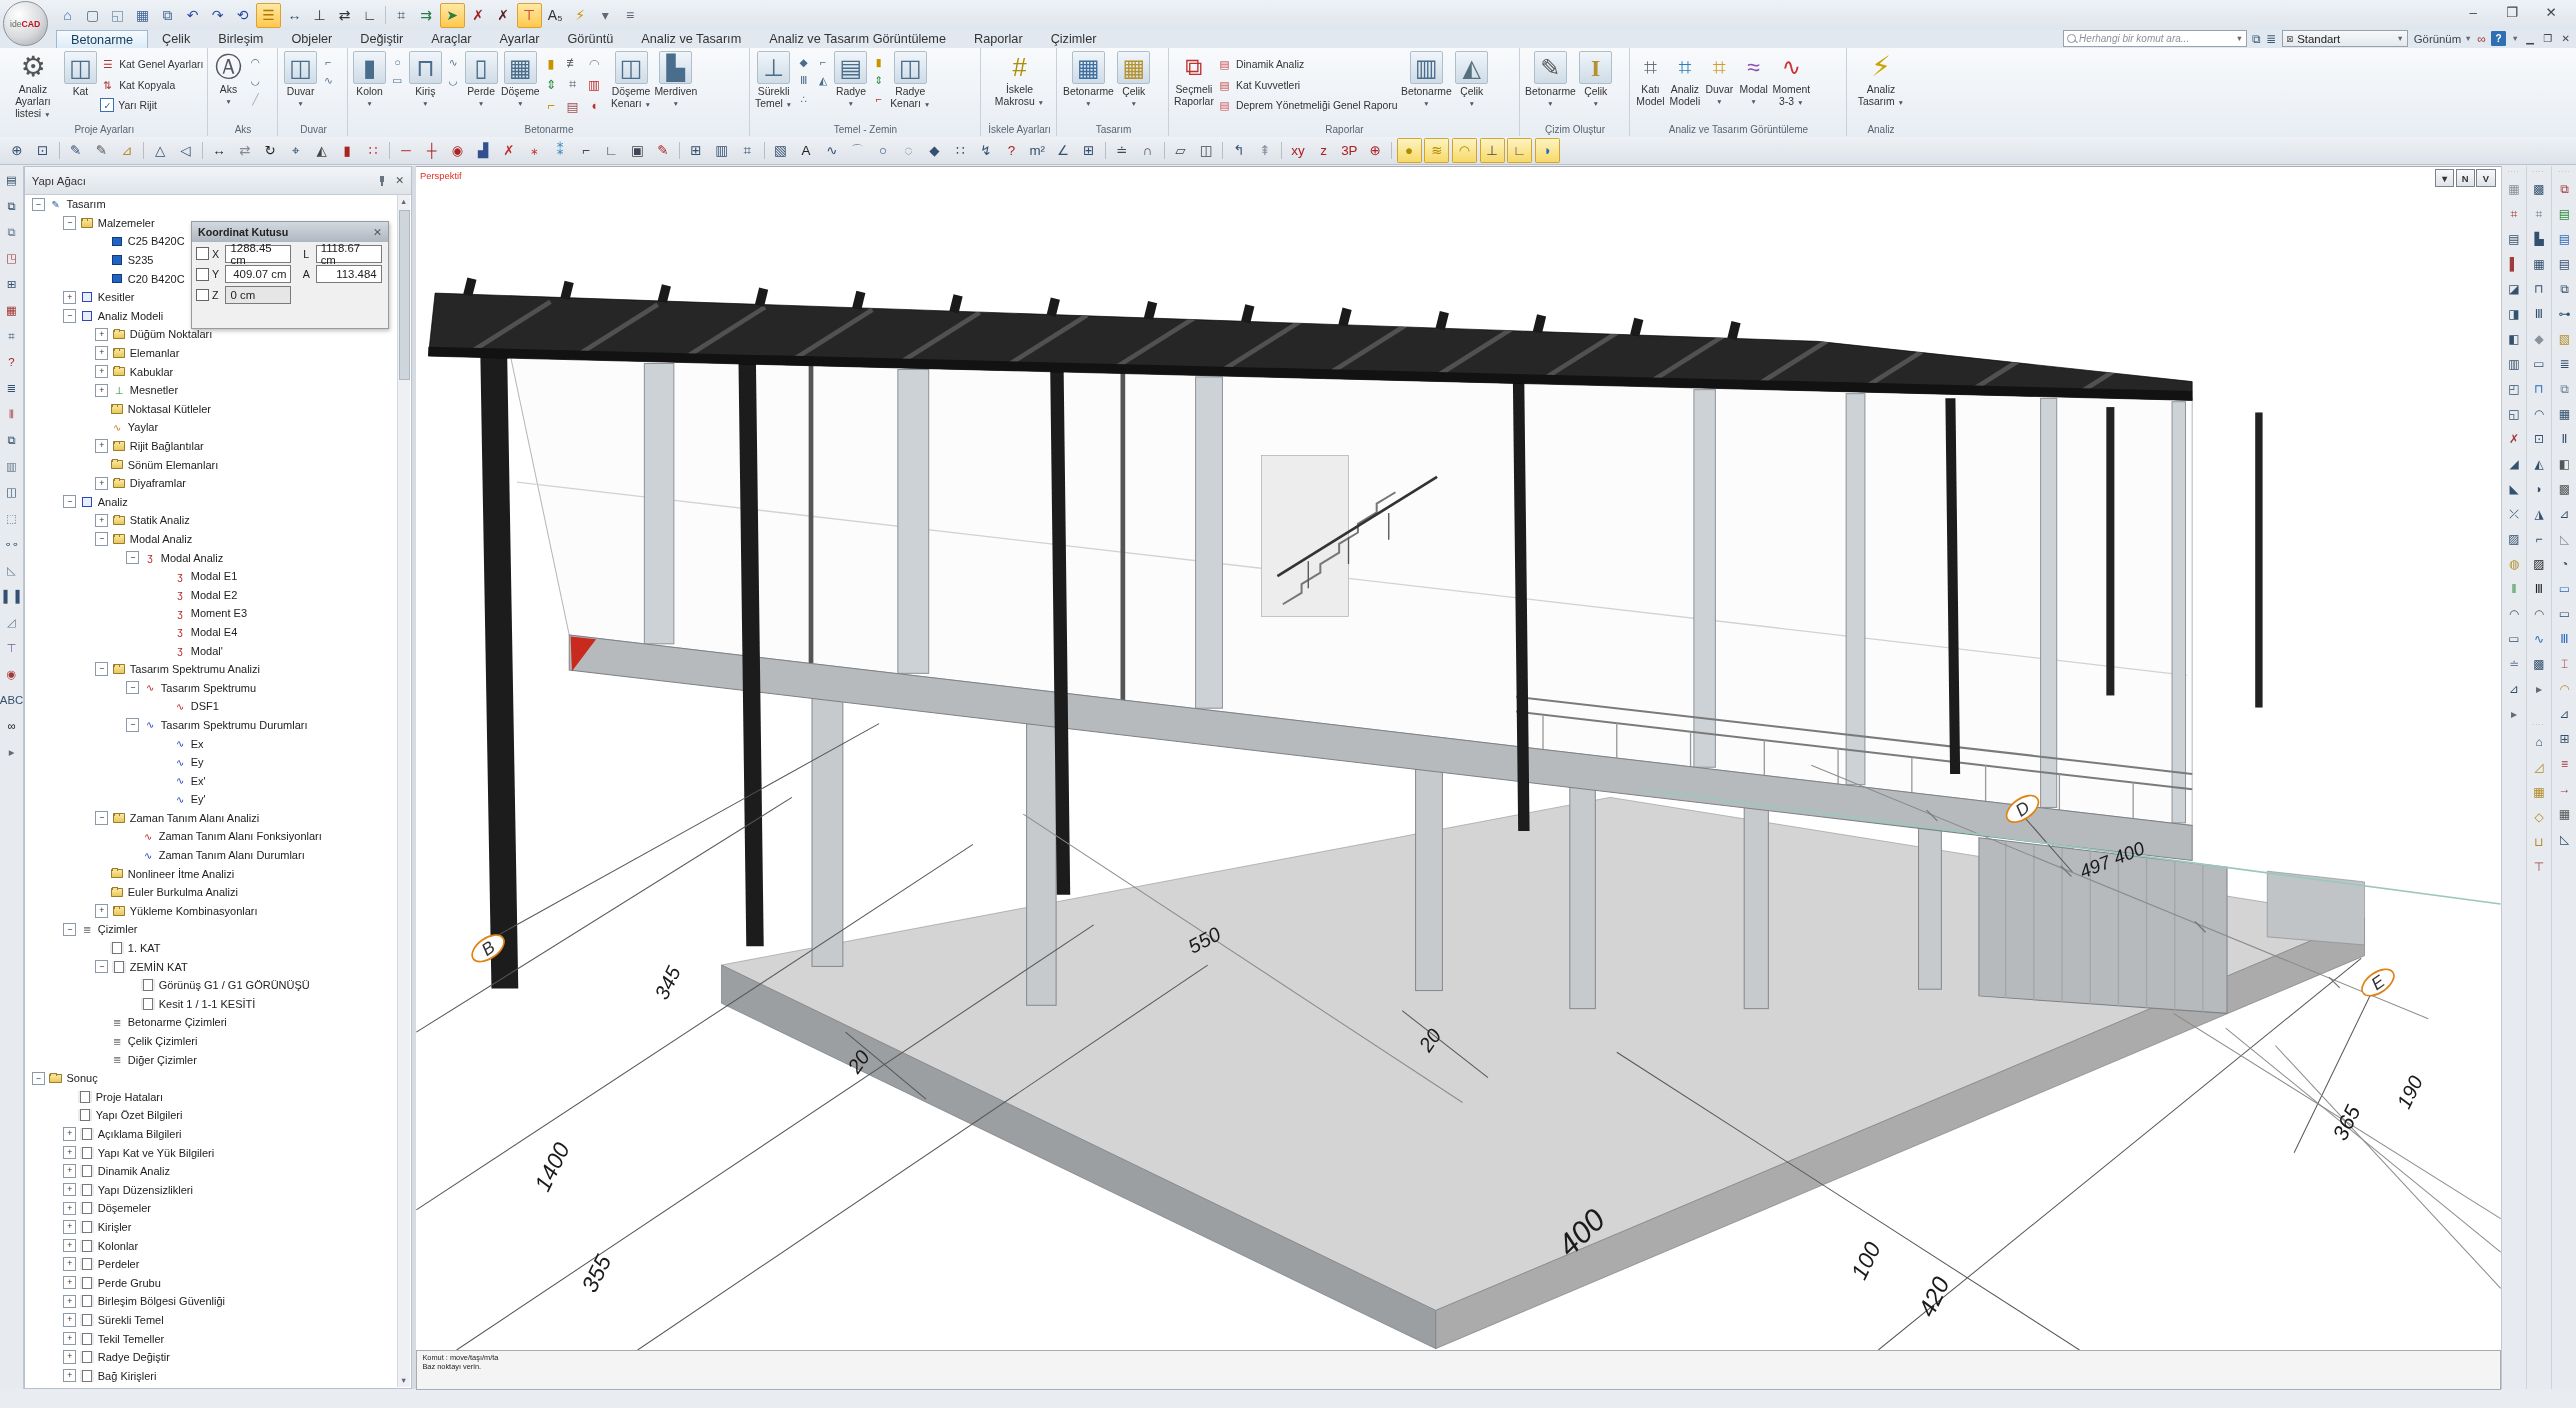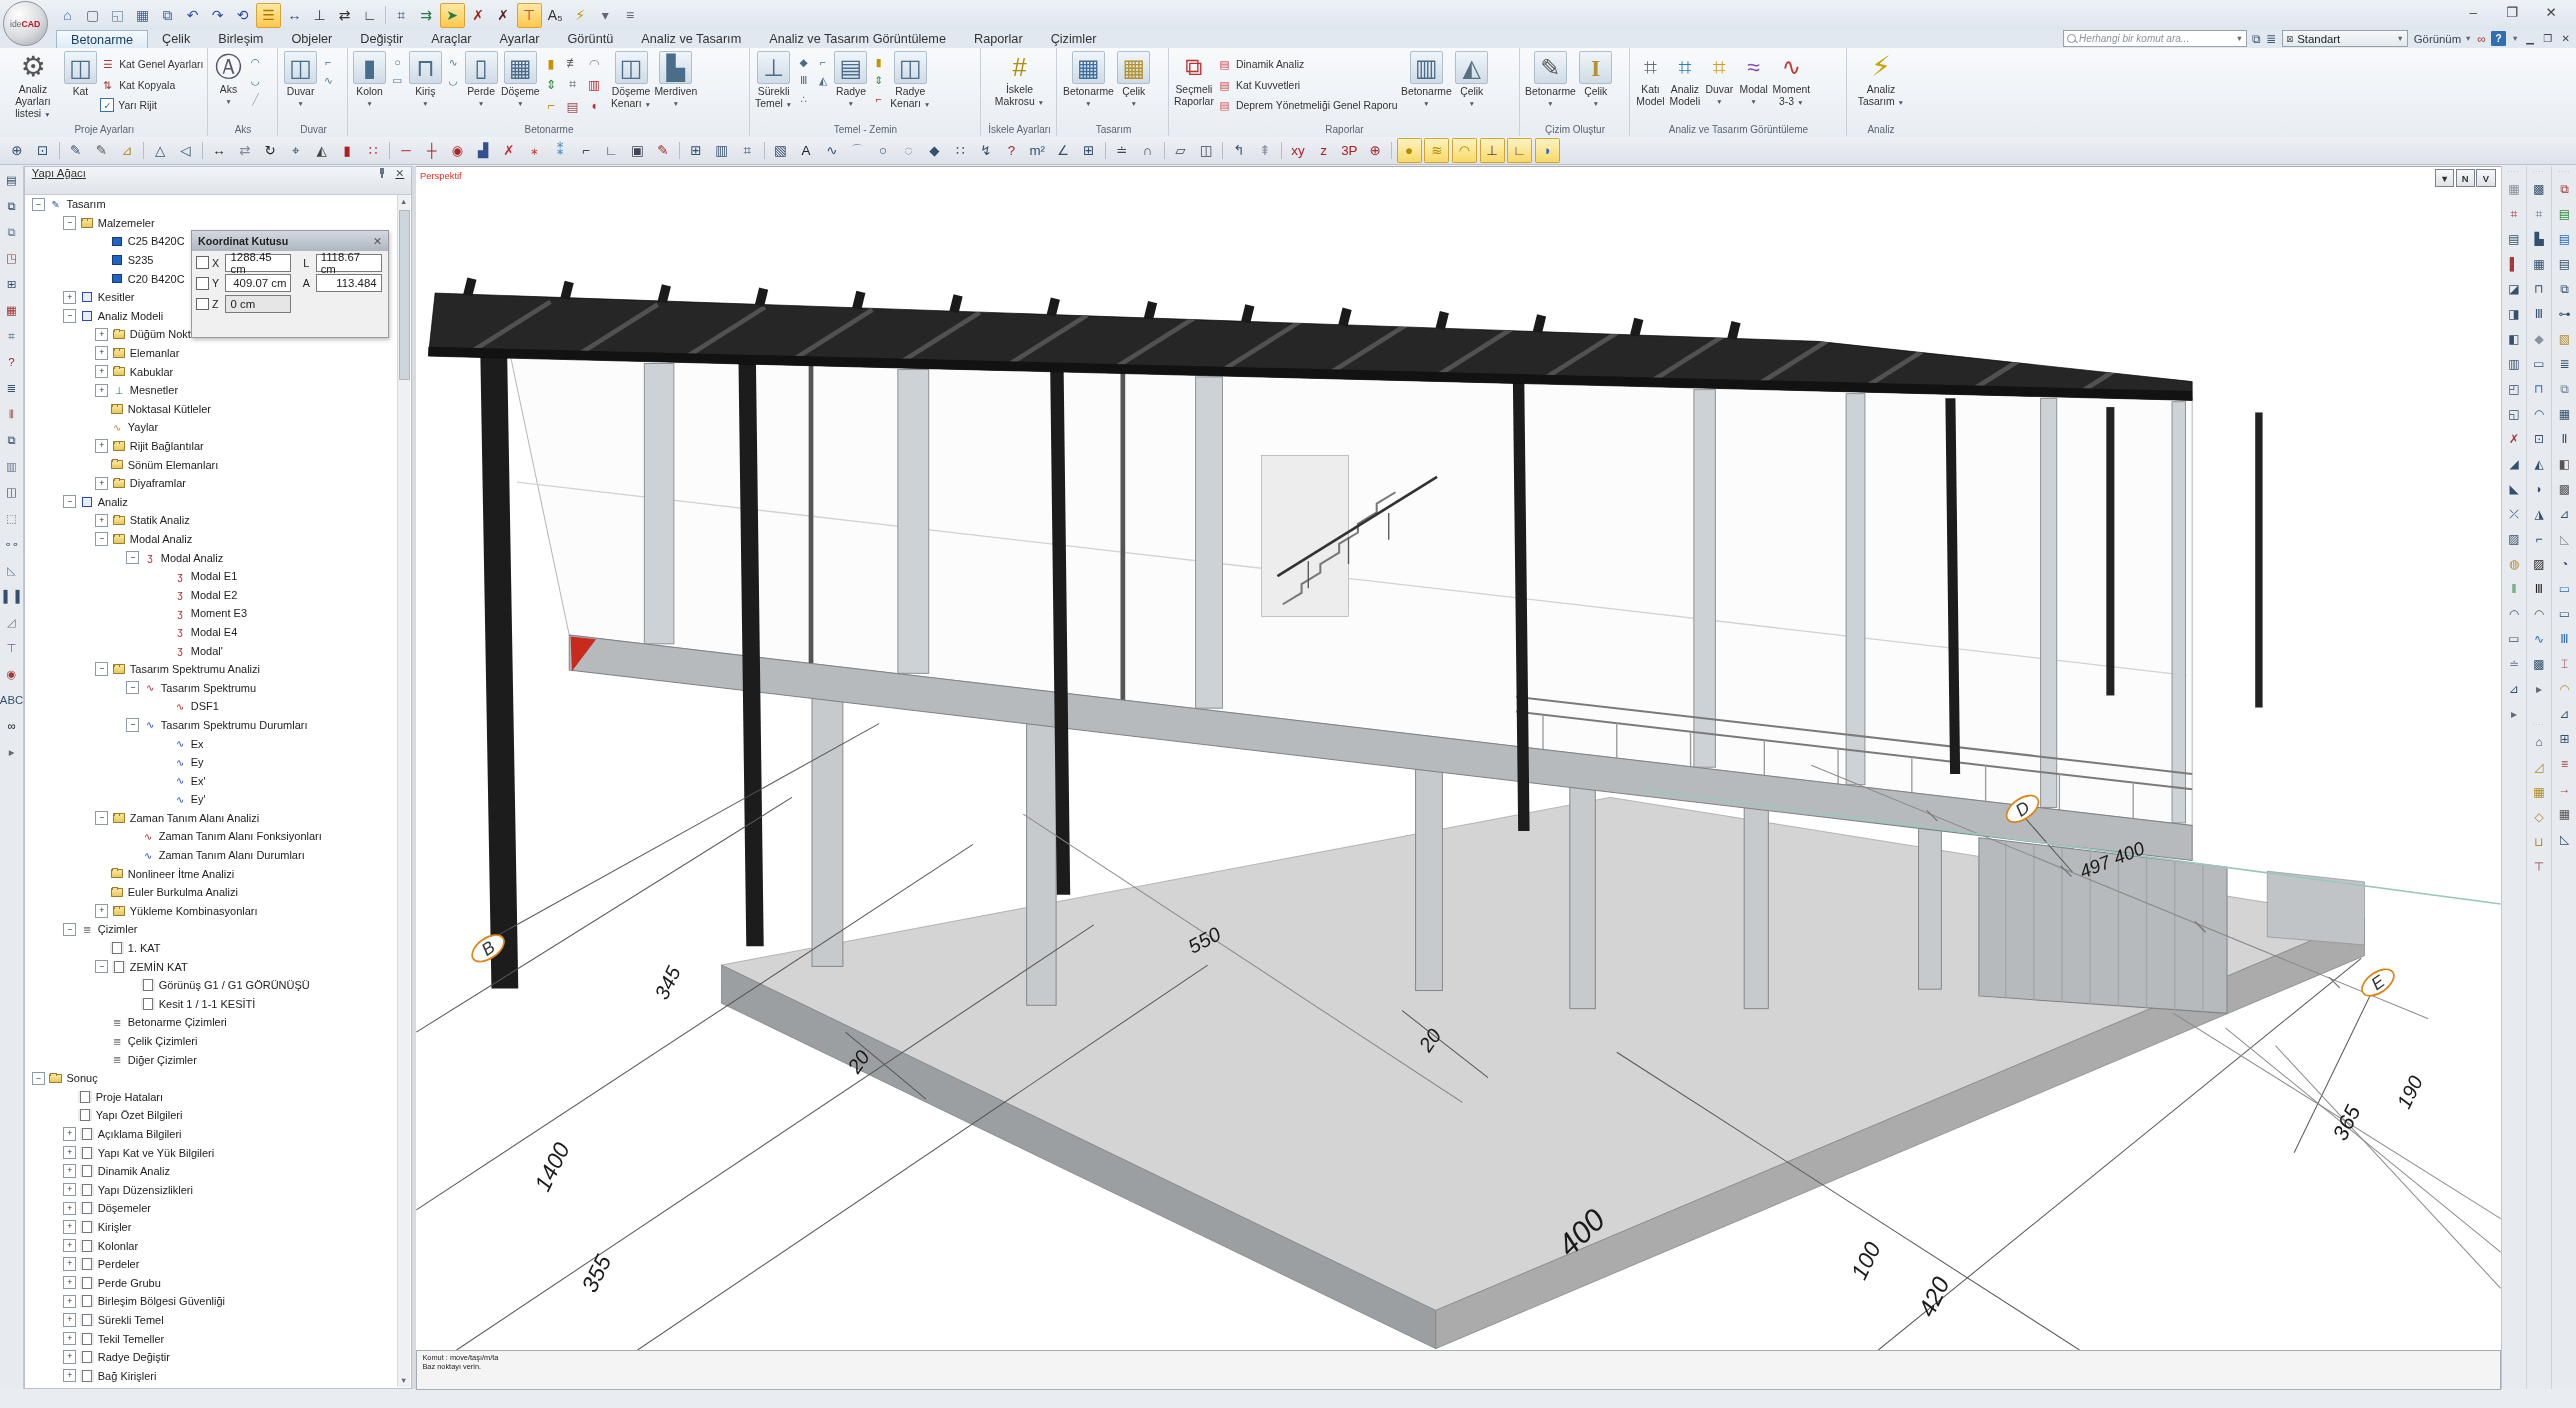--- a/index.html
+++ b/index.html
@@ -74,21 +74,21 @@
   .tsep{width:0.7px;height:17.4px;background:#b6bec8;margin:0 2px;}
   
   .leftstrip{position:absolute;left:0;top:166px;width:24px;height:1223px;background:#e7eaee;
              border-right:0.7px solid #c0c7d0;display:flex;flex-direction:column;align-items:center;
              padding-top:4px;gap:6px;box-sizing:border-box;}
   .leftstrip .gic{width:20px;height:20px;font-size:11.4px;}
   
   .treepanel{position:absolute;left:24px;top:166px;width:388px;height:1223px;background:#fff;
              border:0.7px solid #b9c2cc;box-sizing:border-box;}
   .treehdr{height:27px;background:linear-gradient(#f2f5f8,#dfe4ea);border-bottom:0.7px solid #c5ccd5;
-           display:flex;align-items:flex-start;padding:0 6.7px;font-size:11.4px;color:#333;text-decoration:underline;}
+           display:flex;align-items:center;padding:0 6.7px;font-size:11.4px;color:#333;}
   .treehdr .sp{flex:1;}
   .pinicon{width:10.7px;height:10.7px;position:relative;margin-right:8px;}
   .pinicon::before{content:"";position:absolute;left:3.4px;top:0.7px;width:4px;height:6px;background:#6a7480;}
   .pinicon::after{content:"";position:absolute;left:4.7px;top:6.7px;width:1.3px;height:4px;background:#6a7480;}
   .closex{font-size:10.7px;color:#555;}
   .treebody{position:absolute;left:0;top:28px;right:13.4px;bottom:1.3px;overflow:hidden;}
   .trow{display:flex;align-items:center;height:18.6px;font-size:11px;white-space:nowrap;}
   .texp{width:11.4px;height:11.4px;border:0.7px solid #8a9aa8;background:#fff;color:#333;font-size:8.7px;
         line-height:10px;text-align:center;margin-right:4px;flex:none;}
   .texp.none{border:none;background:none;}
@@ -100,21 +100,21 @@
         border:0.7px solid #9a7d2e;border-bottom:none;}
   .tico.page::before{content:"";width:8px;height:10px;background:#fff;border:0.7px solid #777;}
   .tico.mat::before{content:"";width:7.4px;height:7.4px;background:#1f63c4;border:0.7px solid #123c77;}
   .tico.model::before{content:"";width:8px;height:8px;background:#e8eefc;border:1.3px solid #2b47b8;}
   .vsb{position:absolute;right:0.7px;top:28px;bottom:1.3px;width:12.7px;background:#eef0f3;border-left:0.7px solid #d5dae0;}
   .vsb .arr{position:absolute;left:0;width:12px;height:12px;font-size:7.4px;color:#667;display:flex;
             align-items:center;justify-content:center;}
   .vsb .thumb{position:absolute;left:1.3px;top:14.8px;width:9.4px;height:168px;background:#cfd5dc;border:0.7px solid #aeb6bf;}
   .splitter{position:absolute;left:412px;top:166px;width:4px;height:1223px;background:#d7dce2;}
   
-  .coordbox{position:absolute;left:191px;top:230px;width:196px;height:106px;background:#f0f0f0;
+  .coordbox{position:absolute;left:191px;top:221px;width:196px;height:106px;background:#f0f0f0;
             border:0.7px solid #9a9a9a;box-shadow:1.3px 2px 4px rgba(0,0,0,.25);z-index:40;}
   .cbtitle{height:20px;background:linear-gradient(#d3d9e0,#aeb6c0);display:flex;align-items:center;
            padding:0 6px;font-size:10.7px;font-weight:bold;color:#222;}
   .cbtitle .sp{flex:1;}
   .cbrow{display:flex;align-items:center;gap:3.4px;padding:2.7px 4px 0 4px;}
   .cbchk{width:10.7px;height:10.7px;background:#fff;border:0.7px solid #666;flex:none;}
   .cblab{width:10px;font-size:10.7px;color:#222;}
   .cbinp{width:66px;height:18px;background:#fff;border:0.7px solid #7a7a7a;font-size:11.4px;
          display:flex;align-items:center;justify-content:flex-end;padding:0 4px;box-sizing:border-box;}
   .cbinp.dis{background:#e6e6e6;justify-content:flex-start;}

